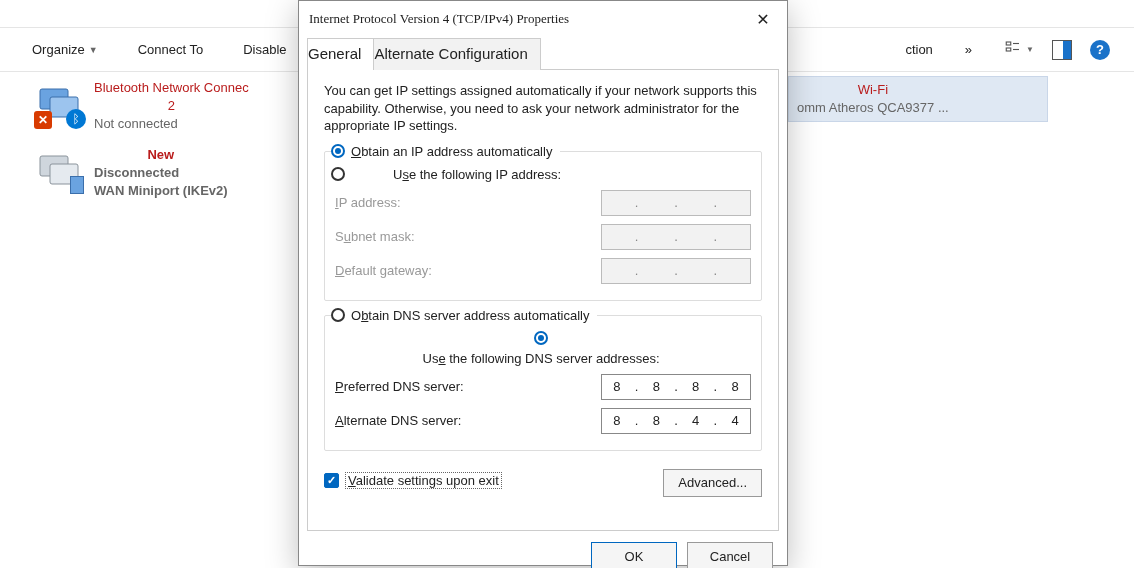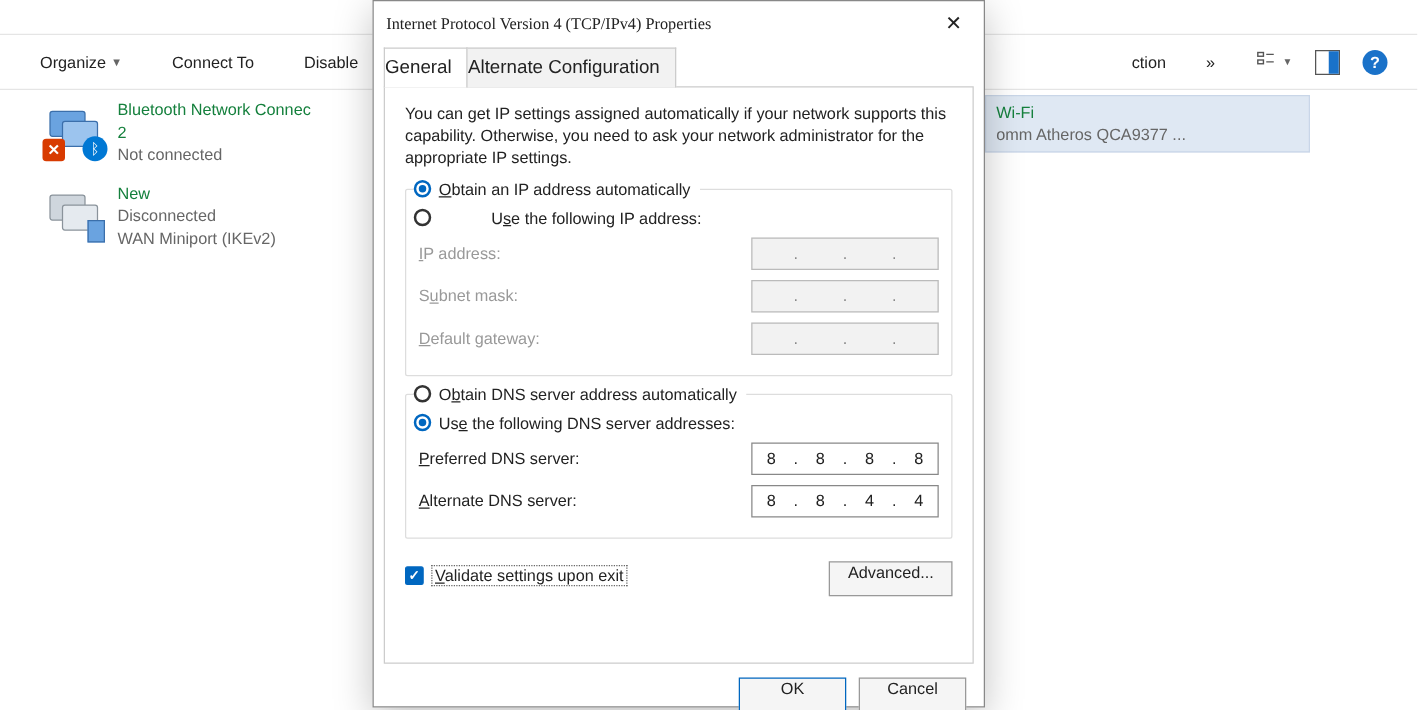--- a/index.html
+++ b/index.html
@@ -20,21 +20,21 @@
   .mini-caret { font-size:8px; color:#666; }
   .pane-toggle { width:20px; height:20px; display:inline-block; position:relative; border:1px solid #555; }
   .pane-toggle::before { content:""; position:absolute; right:0; top:0; bottom:0; width:8px; background:#1a72c9; }
   .help-icon { width:20px; height:20px; border-radius:50%; background:#1a72c9; color:#fff; display:flex; align-items:center; justify-content:center; font-size:13px; font-weight:bold; }
 
   
   .net-list { position:absolute; top:76px; left:30px; right:30px; bottom:0; }
   .net-item { display:flex; align-items:flex-start; gap:10px; width:280px; padding:3px 6px; }
   .net-icon { width:48px; height:48px; position:relative; flex-shrink:0; }
   .net-text { line-height:1.4; }
-  .net-title { color:#15803d; }
+  .net-title { color:#b91c1c;text-align:center; }
   .net-status { color:#666; }
   .net-adapter { color:#666; }
 
   .wifi-item { position:absolute; top:0; left:758px; display:flex; align-items:flex-start; gap:10px; width:260px; padding:4px 8px; background:#dfe8f3; border:1px solid #c9d6e8; }
 
   
   .dialog { position:absolute; left:298px; top:0; width:490px; height:566px; background:#fff; border:1px solid #888; box-shadow:0 8px 30px rgba(0,0,0,.25); }
   .dlg-titlebar { height:36px; display:flex; align-items:center; padding:0 10px; }
   .dlg-title { flex:1; font-size:13px;font-family:Liberation Serif, serif; }
   .dlg-close { width:28px; height:28px; display:flex; align-items:center; justify-content:center; font-size:16px; }
@@ -60,21 +60,21 @@
   .ip-input { width:150px; height:26px; border:1px solid #bbb; background:#f2f2f2; display:flex; align-items:center; justify-content:space-around; font-family:Consolas, monospace; font-size:13px; color:#888; }
   .ip-input.enabled { background:#fff; color:#222; border-color:#888; }
   .ip-oct { width:24px; text-align:center; }
   .ip-dot { color:inherit; }
 
   .checkbox { width:15px; height:15px; border:1px solid #0067c0; background:#0067c0; display:inline-flex; align-items:center; justify-content:center; color:#fff; font-size:11px; font-weight:bold; border-radius:2px; }
   .check-row { display:flex; align-items:center; gap:6px; }
   .check-label { border:1px dotted #666; padding:0 2px; }
 
   .adv-row { display:flex; justify-content:flex-end; margin-top:4px; }
-  .btn { min-width:86px; height:28px; border:1px solid #999; background:#f5f5f5; display:flex; align-items:flex-start; justify-content:center; padding:0 14px; font-size:13px; }
+  .btn { min-width:86px; height:28px; border:1px solid #999; background:#f5f5f5; display:flex; align-items:center; justify-content:center; padding:0 14px; font-size:13px; }
   .btn.primary { border-color:#0067c0; }
 
   .dlg-buttons { display:flex; justify-content:flex-end; gap:10px; padding:0 14px 12px 0; }
 
   
   .netsvg { width:48px; height:48px; }
   .overlay-x { position:absolute; left:-2px; bottom:-2px; width:18px; height:18px; background:#d83b01; color:#fff; border-radius:3px; display:flex; align-items:center; justify-content:center; font-size:12px; font-weight:bold; }
   .overlay-bt { position:absolute; right:-2px; bottom:-2px; width:20px; height:20px; border-radius:50%; background:#0078d4; color:#fff; display:flex; align-items:center; justify-content:center; font-size:12px; }
   .overlay-badge { position:absolute; right:0; bottom:0; width:14px; height:18px; background:#6aa3e0; border:1px solid #3b6fab; }
 </style>
@@ -128,21 +128,21 @@
       <span class="overlay-x">✕</span>
       <span class="overlay-bt">ᛒ</span>
     </div>
     <div class="net-text">
       <div class="net-title">Bluetooth Network Connec</div>
       <div class="net-title">2</div>
       <div class="net-status">Not connected</div>
     </div>
   </div>
 
-  <div class="net-item" style="margin-top:6px;">
+  <div class="net-item" style="margin-top:6px;font-weight:bold;">
     <div class="net-icon">
       <svg class="netsvg" viewBox="0 0 48 48">
           <rect x="4" y="10" width="28" height="20" rx="2" fill="#cfd6dd" stroke="#8a939b"></rect>
           <rect x="14" y="18" width="28" height="20" rx="2" fill="#e5eaef" stroke="#8a939b"></rect>
         </svg>
       <span class="overlay-badge"></span>
     </div>
     <div class="net-text">
       <div class="net-title">New</div>
       <div class="net-status">Disconnected</div>
@@ -218,21 +218,21 @@
             <span class="ip-oct"></span>
           </span>
       </div>
     </div>
 
     <div class="group dns">
       <div class="radio-row">
         <span class="radio"></span>
         <span>O<span class="underline-letter">b</span>tain DNS server address automatically</span>
       </div>
-      <div class="radio-row" style="margin-left:-4px;">
+      <div class="radio-row" style="margin-left:-4px;flex-direction:column;">
         <span class="radio checked"></span>
         <span>Us<span class="underline-letter">e</span> the following DNS server addresses:</span>
       </div>
       <div class="field-row">
         <span class="field-label enabled"><span class="underline-letter">P</span><span>referred DNS server:</span></span>
         <span class="ip-input enabled">
           <span class="ip-oct">8</span>
             <span class="ip-dot">.</span>
           <span class="ip-oct">8</span>
             <span class="ip-dot">.</span>

